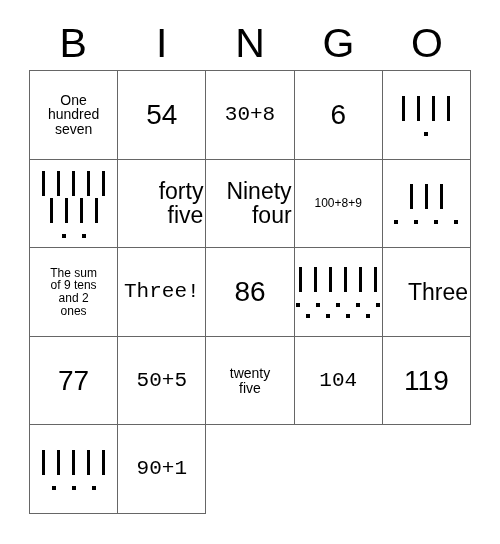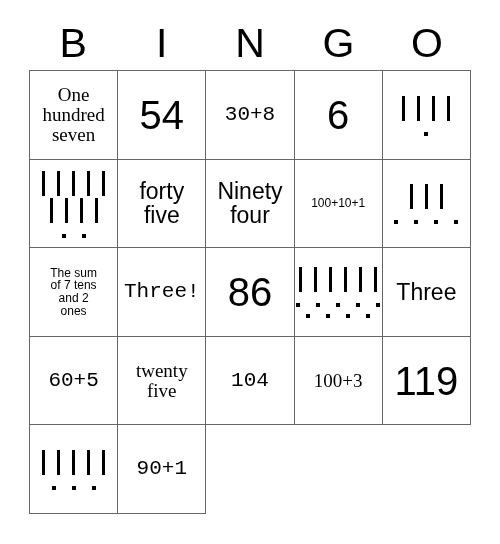--- a/index.html
+++ b/index.html
@@ -69,24 +69,24 @@
     overflow: hidden;
     padding: 1px 2px;
   }
   .cell-text {
     line-height: 1.05;
     white-space: pre-line;
     width: 100%;
   }
 
   
-  .sz-xl  { font-size: 40px; }
+  .sz-xl  { font-size: 28px; }
   .sz-lg  { font-size: 21px; font-family: Liberation Mono, monospace; }
-  .sz-md  { font-size: 23px; }
-  .sz-sm  { font-size: 19px; font-family: Liberation Serif, serif; }
+  .sz-md  { font-size: 23px; text-align: right; }
+  .sz-sm  { font-size: 14px; }
   .sz-xs  { font-size: 12px; }
 
   
   .tally {
     display: flex;
     flex-direction: column;
     align-items: center;
     justify-content: center;
     width: 100%;
     height: 100%;
@@ -179,40 +179,40 @@
       </div>
       <div class="cell">
         <div class="cell-text sz-md">forty
 five</div>
       </div>
       <div class="cell">
         <div class="cell-text sz-md">Ninety
 four</div>
       </div>
       <div class="cell">
-        <div class="cell-text sz-xs">100+10+1</div>
+        <div class="cell-text sz-xs">100+8+9</div>
       </div>
       <div class="cell">
         <div class="tally">
           <div class="tally-row tens">
             <span class="stroke"></span>
             <span class="stroke"></span>
             <span class="stroke"></span>
           </div>
           <div class="tally-row ones">
             <span class="dot"></span>
             <span class="dot"></span>
             <span class="dot"></span>
             <span class="dot"></span>
           </div>
         </div>
       </div>
       <div class="cell">
         <div class="cell-text sz-xs">The sum
-of 7 tens
+of 9 tens
 and 2
 ones</div>
       </div>
       <div class="cell">
         <div class="cell-text sz-lg">Three!</div>
       </div>
       <div class="cell">
         <div class="cell-text sz-xl">86</div>
       </div>
       <div class="cell">
@@ -237,33 +237,33 @@
             <span class="dot"></span>
             <span class="dot"></span>
             <span class="dot"></span>
           </div>
         </div>
       </div>
       <div class="cell">
         <div class="cell-text sz-md">Three</div>
       </div>
       <div class="cell">
-        <div class="cell-text sz-lg">60+5</div>
+        <div class="cell-text sz-xl">77</div>
+      </div>
+      <div class="cell">
+        <div class="cell-text sz-lg">50+5</div>
       </div>
       <div class="cell">
         <div class="cell-text sz-sm">twenty
 five</div>
       </div>
       <div class="cell">
         <div class="cell-text sz-lg">104</div>
       </div>
       <div class="cell">
-        <div class="cell-text sz-sm">100+3</div>
-      </div>
-      <div class="cell">
         <div class="cell-text sz-xl">119</div>
       </div>
       <div class="cell">
         <div class="tally">
           <div class="tally-row tens">
             <span class="stroke"></span>
             <span class="stroke"></span>
             <span class="stroke"></span>
             <span class="stroke"></span>
             <span class="stroke"></span>

